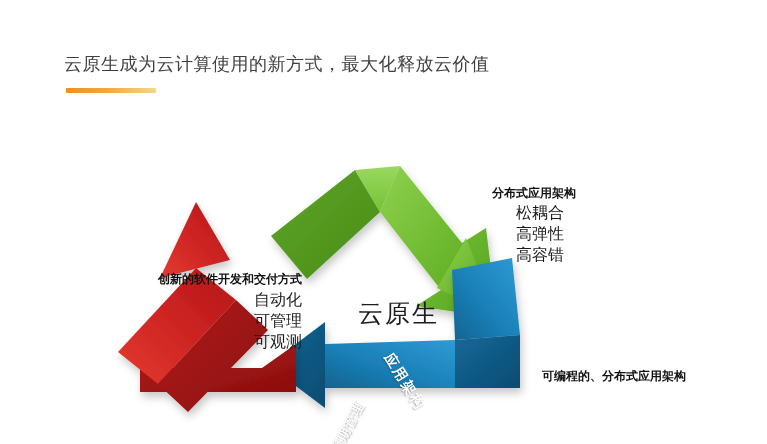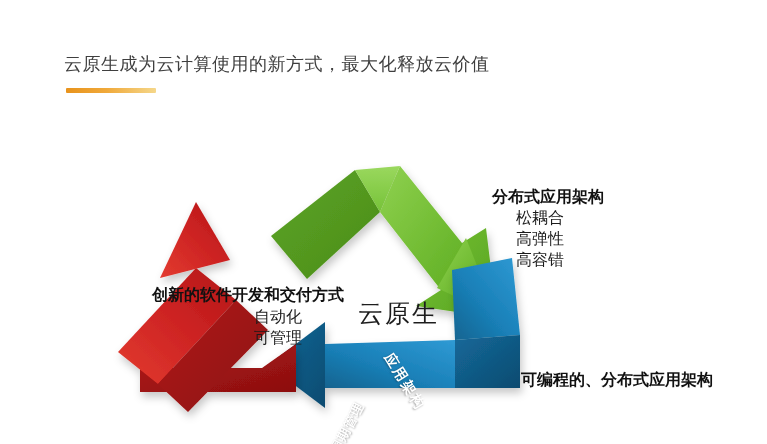--- a/index.html
+++ b/index.html
@@ -90,34 +90,33 @@
 
   
   .anno {
     position: absolute;
     color: #1b1b1b;
     line-height: 1.32;
     white-space: nowrap;
   }
   .anno-head {
     font-weight: bold;
-    font-size: 16px;
+    font-size: 12px;
     color: #111111;
   }
   .anno-item {
     font-size: 16px;
     color: #1b1b1b;
   }
 
   #anno-left {
     left: 152px;
     top: 272px;
     text-align: right;
     width: 150px;
-    margin-top: 12px;
   }
   #anno-left .anno-head { margin-bottom: 1px; }
 
   #anno-right-top {
     left: 492px;
     top: 186px;
     text-align: left;
   }
   #anno-right-top .anno-item { padding-left: 24px; }
 
@@ -220,20 +219,21 @@
 
   <div class="arrow-label" id="label-red">应用生命周期管理</div>
 </div>
 
 <div id="center-label">云原生</div>
 
 <div class="anno" id="anno-left">
   <div class="anno-head">创新的软件开发和交付方式</div>
   <div class="anno-item">自动化</div>
   <div class="anno-item">可管理</div>
+  <div class="anno-item">可观测</div>
 </div>
 
 <div class="anno" id="anno-right-top">
   <div class="anno-head">分布式应用架构</div>
   <div class="anno-item">松耦合</div>
   <div class="anno-item">高弹性</div>
   <div class="anno-item">高容错</div>
 </div>
 
 <div class="anno" id="anno-right-bottom">

